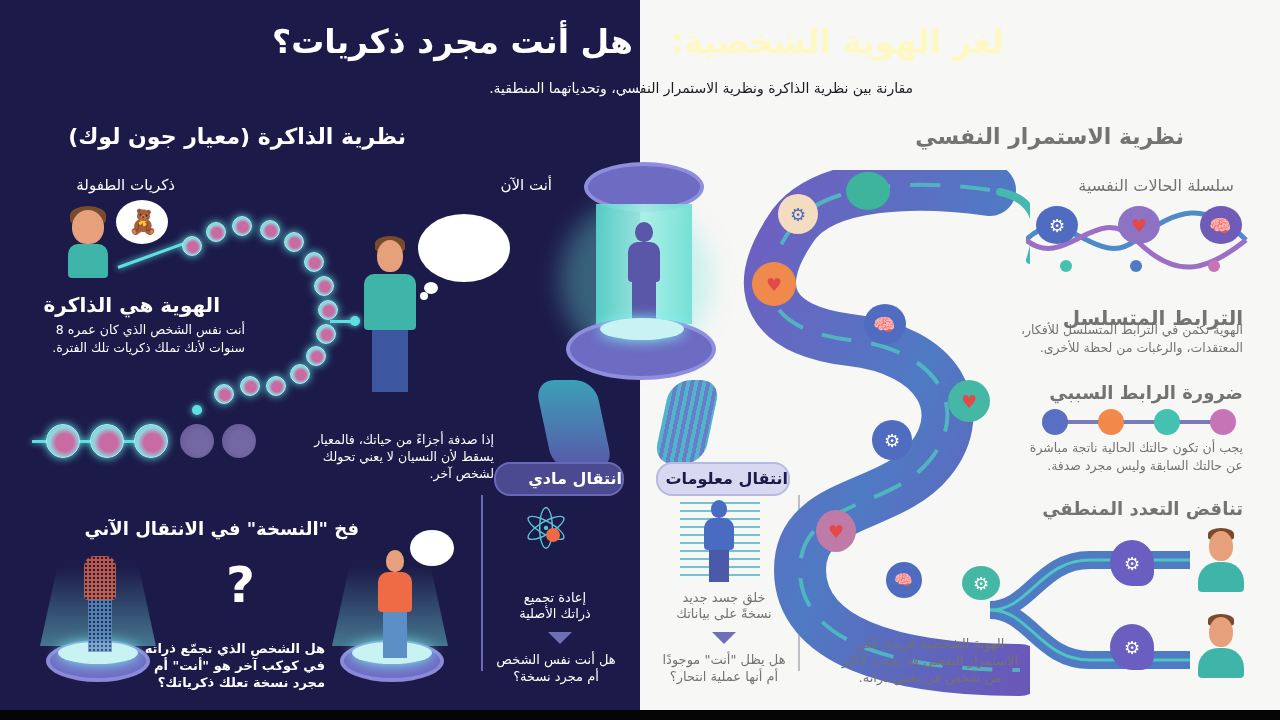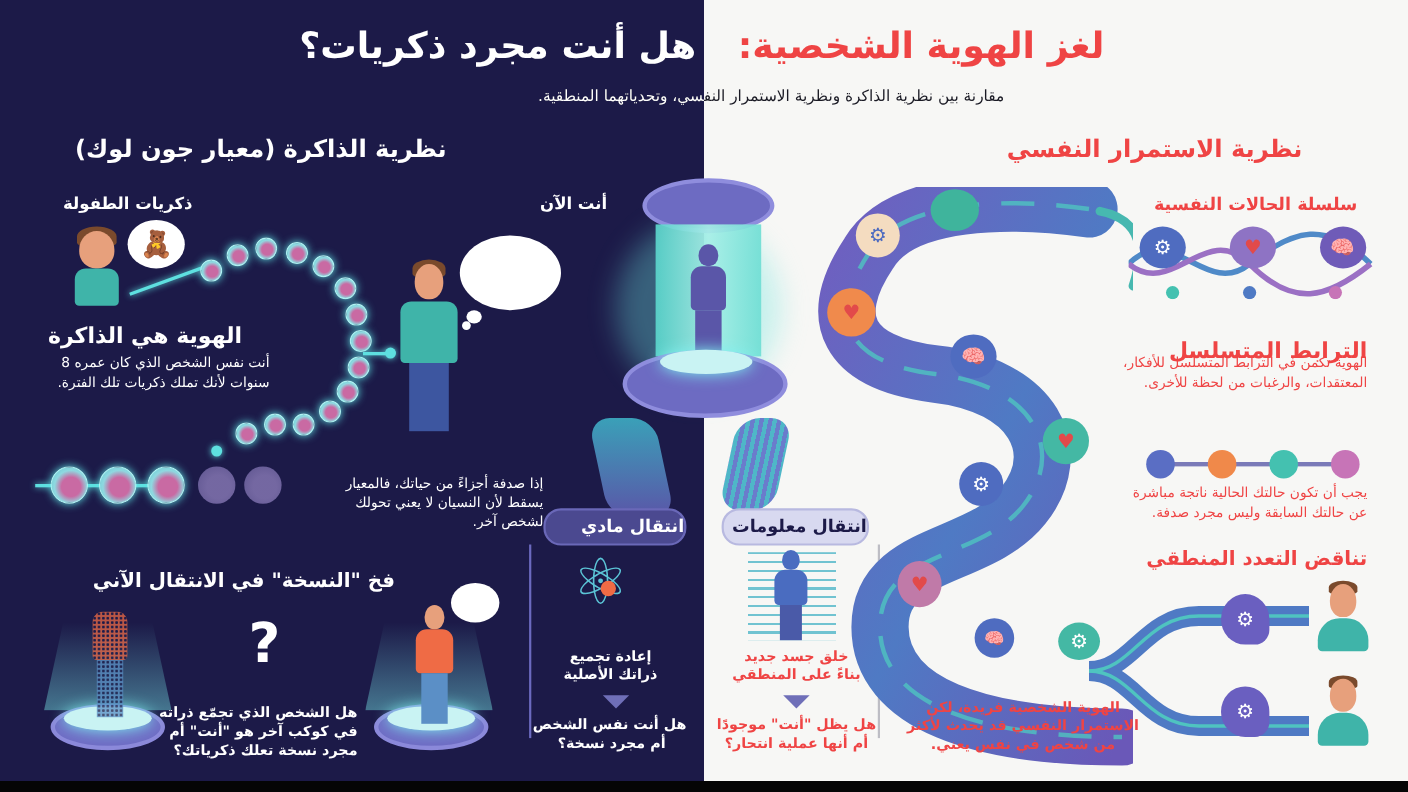--- a/index.html
+++ b/index.html
@@ -4,21 +4,21 @@
 <style>
   * { box-sizing: border-box; margin: 0; padding: 0; }
   html, body { width: 1280px; height: 720px; overflow: hidden; background: #000; }
   body { font-family: "DejaVu Sans", sans-serif; position: relative; }
   .canvas { position: absolute; left: 0; top: 0; width: 1280px; height: 710px; overflow: hidden; }
   .dark-half { position: absolute; left: 0; top: 0; width: 640px; height: 710px; background: #1c1a48; }
   .light-half { position: absolute; left: 640px; top: 0; width: 640px; height: 710px; background: #f7f7f5; }
   .bottom-bar { position: absolute; left: 0; top: 710px; width: 1280px; height: 10px; background: #050505; }
   .abs { position: absolute; }
   .w { color: #ffffff; }
-  .k { color: #ef4444; }
+  .k { color: #737373; }
   .bold { font-weight: bold; }
 
   
   .glow { position: absolute; border-radius: 50%; filter: blur(12px); }
 
   
   .bead { position: absolute; width: 20px; height: 20px; border-radius: 50%;
     background: radial-gradient(circle at 55% 55%, #c96aa3 0 35%, #8fd8e0 60%, #5ec9cf 100%);
     box-shadow: 0 0 8px #5ee6e6; border: 1px solid #aef3f3; }
   .bead.big { width: 34px; height: 34px; }
@@ -51,39 +51,39 @@
   .pill.light { background: #d8d9f0; color: #1c1a48; border: 2px solid #b8b9e0; }
 
   .divider { position: absolute; width: 2px; }
 
   .tri { position: absolute; width: 0; height: 0; border-left: 12px solid transparent; border-right: 12px solid transparent; border-top: 12px solid #6f6fb8; }
 
   .txt { position: absolute; direction: rtl; text-align: center; white-space: nowrap; }
   .txt.center { text-align: center; }
   .h-lg { font-size: 22px; font-weight: bold; }
   .h-md { font-size: 18px; font-weight: bold; }
-  .h-sm { font-size: 15px; font-weight: bold; }
+  .h-sm { font-size: 15px; font-weight: normal; }
   .p-sm { font-size: 12.5px; line-height: 16px; }
   .p-md { font-size: 14px; line-height: 19px; }
 
   .bubble { position: absolute; border-radius: 50%; display: flex; align-items: center; justify-content: center; font-size: 18px; }
   .dot { position: absolute; border-radius: 50%; }
   .road { position: absolute; border-radius: 20px; }
 
   .logo { position: absolute; right: 10px; top: 716px; font-size: 11px; color: #1a1a1a; font-family: "Liberation Sans", sans-serif; }
 </style>
 </head>
 <body>
 
 <div class="canvas">
   <div class="dark-half"></div>
   <div class="light-half"></div>
 
   <div class="abs" style="top:22px; left:0; width:1280px; height:50px;">
-    <span class="abs bold" style="right:276px; top:0; font-size:33px; color:#ef4444; direction:rtl; white-space:nowrap;">لغز الهوية الشخصية:</span>
+    <span class="abs bold" style="right:276px; top:0; font-size:33px; color:#fef9c3; direction:rtl; white-space:nowrap;">لغز الهوية الشخصية:</span>
     <span class="abs bold" style="left:272px; top:0; font-size:33px; color:#ffffff; direction:rtl; white-space:nowrap;">هل أنت مجرد ذكريات؟</span>
   </div>
   <div class="abs" style="top:80px; left:368px; width:545px; height:22px; overflow:hidden;">
     <span class="abs" style="right:0; top:0; font-size:14px; direction:rtl; white-space:nowrap; color:#1a1a24;">مقارنة بين نظرية الذاكرة ونظرية الاستمرار النفسي، وتحدياتهما المنطقية.</span>
     <div class="abs" style="left:0; top:0; width:272px; height:22px; overflow:hidden;">
       <span class="abs" style="left:0; top:0; width:545px; text-align:right; font-size:14px; direction:rtl; white-space:nowrap; color:#ffffff;">مقارنة بين نظرية الذاكرة ونظرية الاستمرار النفسي، وتحدياتهما المنطقية.</span>
     </div>
   </div>
 
   <div class="txt w h-lg" style="right:874px; top:124px;">نظرية الذاكرة (معيار جون لوك)</div>
@@ -203,21 +203,21 @@
 
   <div>
     <div class="abs" style="left:680px; top:502px; width:80px; height:80px; background:repeating-linear-gradient(0deg, transparent 0 6px, #4fb6c8 6px 8px); opacity:.8;"></div>
     <div class="person" style="left:702px; top:500px; width:34px; height:82px;">
       <div class="head" style="left:9px; top:0; width:16px; height:18px; background:#4a6cc0;"></div>
       <div class="torso" style="left:2px; top:18px; width:30px; height:32px; background:#4a6cc0;"></div>
       <div class="legs" style="left:7px; top:50px; width:20px; height:32px; background:#4a5aa8;"></div>
     </div>
   </div>
   <div class="txt k center h-sm" style="left:664px; width:120px; top:590px; font-size:13px; direction:rtl;">خلق جسد جديد</div>
-  <div class="txt k center h-sm" style="left:664px; width:120px; top:606px; font-size:13px; direction:rtl;">بناءً على المنطقي</div>
+  <div class="txt k center h-sm" style="left:664px; width:120px; top:606px; font-size:13px; direction:rtl;">نسخةً على بياناتك</div>
   <div class="tri" style="left:712px; top:632px;"></div>
   <div class="txt k center h-sm" style="left:650px; width:148px; top:652px; font-size:13px; direction:rtl;">هل يظل "أنت" موجودًا</div>
   <div class="txt k center h-sm" style="left:650px; width:148px; top:669px; font-size:13px; direction:rtl;">أم أنها عملية انتحار؟</div>
 
   <div class="txt k h-lg" style="right:96px; top:124px;">نظرية الاستمرار النفسي</div>
 
   <svg class="abs" style="left:740px; top:170px;" width="290" height="530" viewBox="0 0 290 530">
     <defs>
       <linearGradient id="rg" x1="0" y1="0" x2="1" y2="1">
         <stop offset="0" stop-color="#6f5fc0"></stop>
@@ -249,20 +249,21 @@
     <circle cx="188" cy="66" r="6" fill="#c774b7"></circle>
   </svg>
   <div class="bubble" style="left:1036px; top:206px; width:42px; height:38px; background:#4f6cc0; color:#fff;">⚙</div>
   <div class="bubble" style="left:1118px; top:206px; width:42px; height:38px; background:#8e73c4; color:#e24a4a;">♥</div>
   <div class="bubble" style="left:1200px; top:206px; width:42px; height:38px; background:#6f5bb8;">🧠</div>
 
   <div class="txt k h-md" style="right:37px; top:306px; font-size:20px;">الترابط المتسلسل</div>
   <div class="txt k p-sm" style="right:37px; top:322px;">الهوية تكمن في الترابط المتسلسل للأفكار،</div>
   <div class="txt k p-sm" style="right:37px; top:340px;">المعتقدات، والرغبات من لحظة للأخرى.</div>
 
+  <div class="txt k h-md" style="right:37px; top:382px;">ضرورة الرابط السببي</div>
   <div>
     <div class="abs" style="left:1054px; top:420px; width:170px; height:4px; background:#7a7ab8;"></div>
     <div class="dot" style="left:1042px; top:409px; width:26px; height:26px; background:#5a6ec4;"></div>
     <div class="dot" style="left:1098px; top:409px; width:26px; height:26px; background:#f0894a;"></div>
     <div class="dot" style="left:1154px; top:409px; width:26px; height:26px; background:#44c1b0;"></div>
     <div class="dot" style="left:1210px; top:409px; width:26px; height:26px; background:#c774b7;"></div>
   </div>
   <div class="txt k p-sm" style="right:37px; top:440px;">يجب أن تكون حالتك الحالية ناتجة مباشرة</div>
   <div class="txt k p-sm" style="right:37px; top:458px;">عن حالتك السابقة وليس مجرد صدفة.</div>
 
@@ -281,19 +282,19 @@
     <div class="torso" style="left:2px; top:34px; width:46px; height:30px; border-radius:20px 20px 4px 4px;"></div>
   </div>
   <div class="person" style="left:1196px; top:614px; width:50px; height:64px;">
     <div class="hair" style="left:12px; top:0; width:26px; height:12px;"></div>
     <div class="head" style="left:13px; top:3px; width:24px; height:30px;"></div>
     <div class="torso" style="left:2px; top:34px; width:46px; height:30px; border-radius:20px 20px 4px 4px;"></div>
   </div>
 
   <div class="txt k center h-sm" style="left:820px; width:220px; top:636px; font-size:13px; direction:rtl;">الهوية الشخصية فريدة، لكن</div>
   <div class="txt k center h-sm" style="left:820px; width:220px; top:653px; font-size:13px; direction:rtl;">الاستمرار النفسي قد يحدث لأكثر</div>
-  <div class="txt k center h-sm" style="left:820px; width:220px; top:670px; font-size:13px; direction:rtl;">من شخص في نفس يعني.</div>
+  <div class="txt k center h-sm" style="left:820px; width:220px; top:670px; font-size:13px; direction:rtl;">من شخص في نفس ذراته.</div>
 
   <div class="logo">
     <span>◠ </span><span>NotebookLM</span>
   </div>
 </div>
 <div class="bottom-bar"></div>
 
 </body></html>

